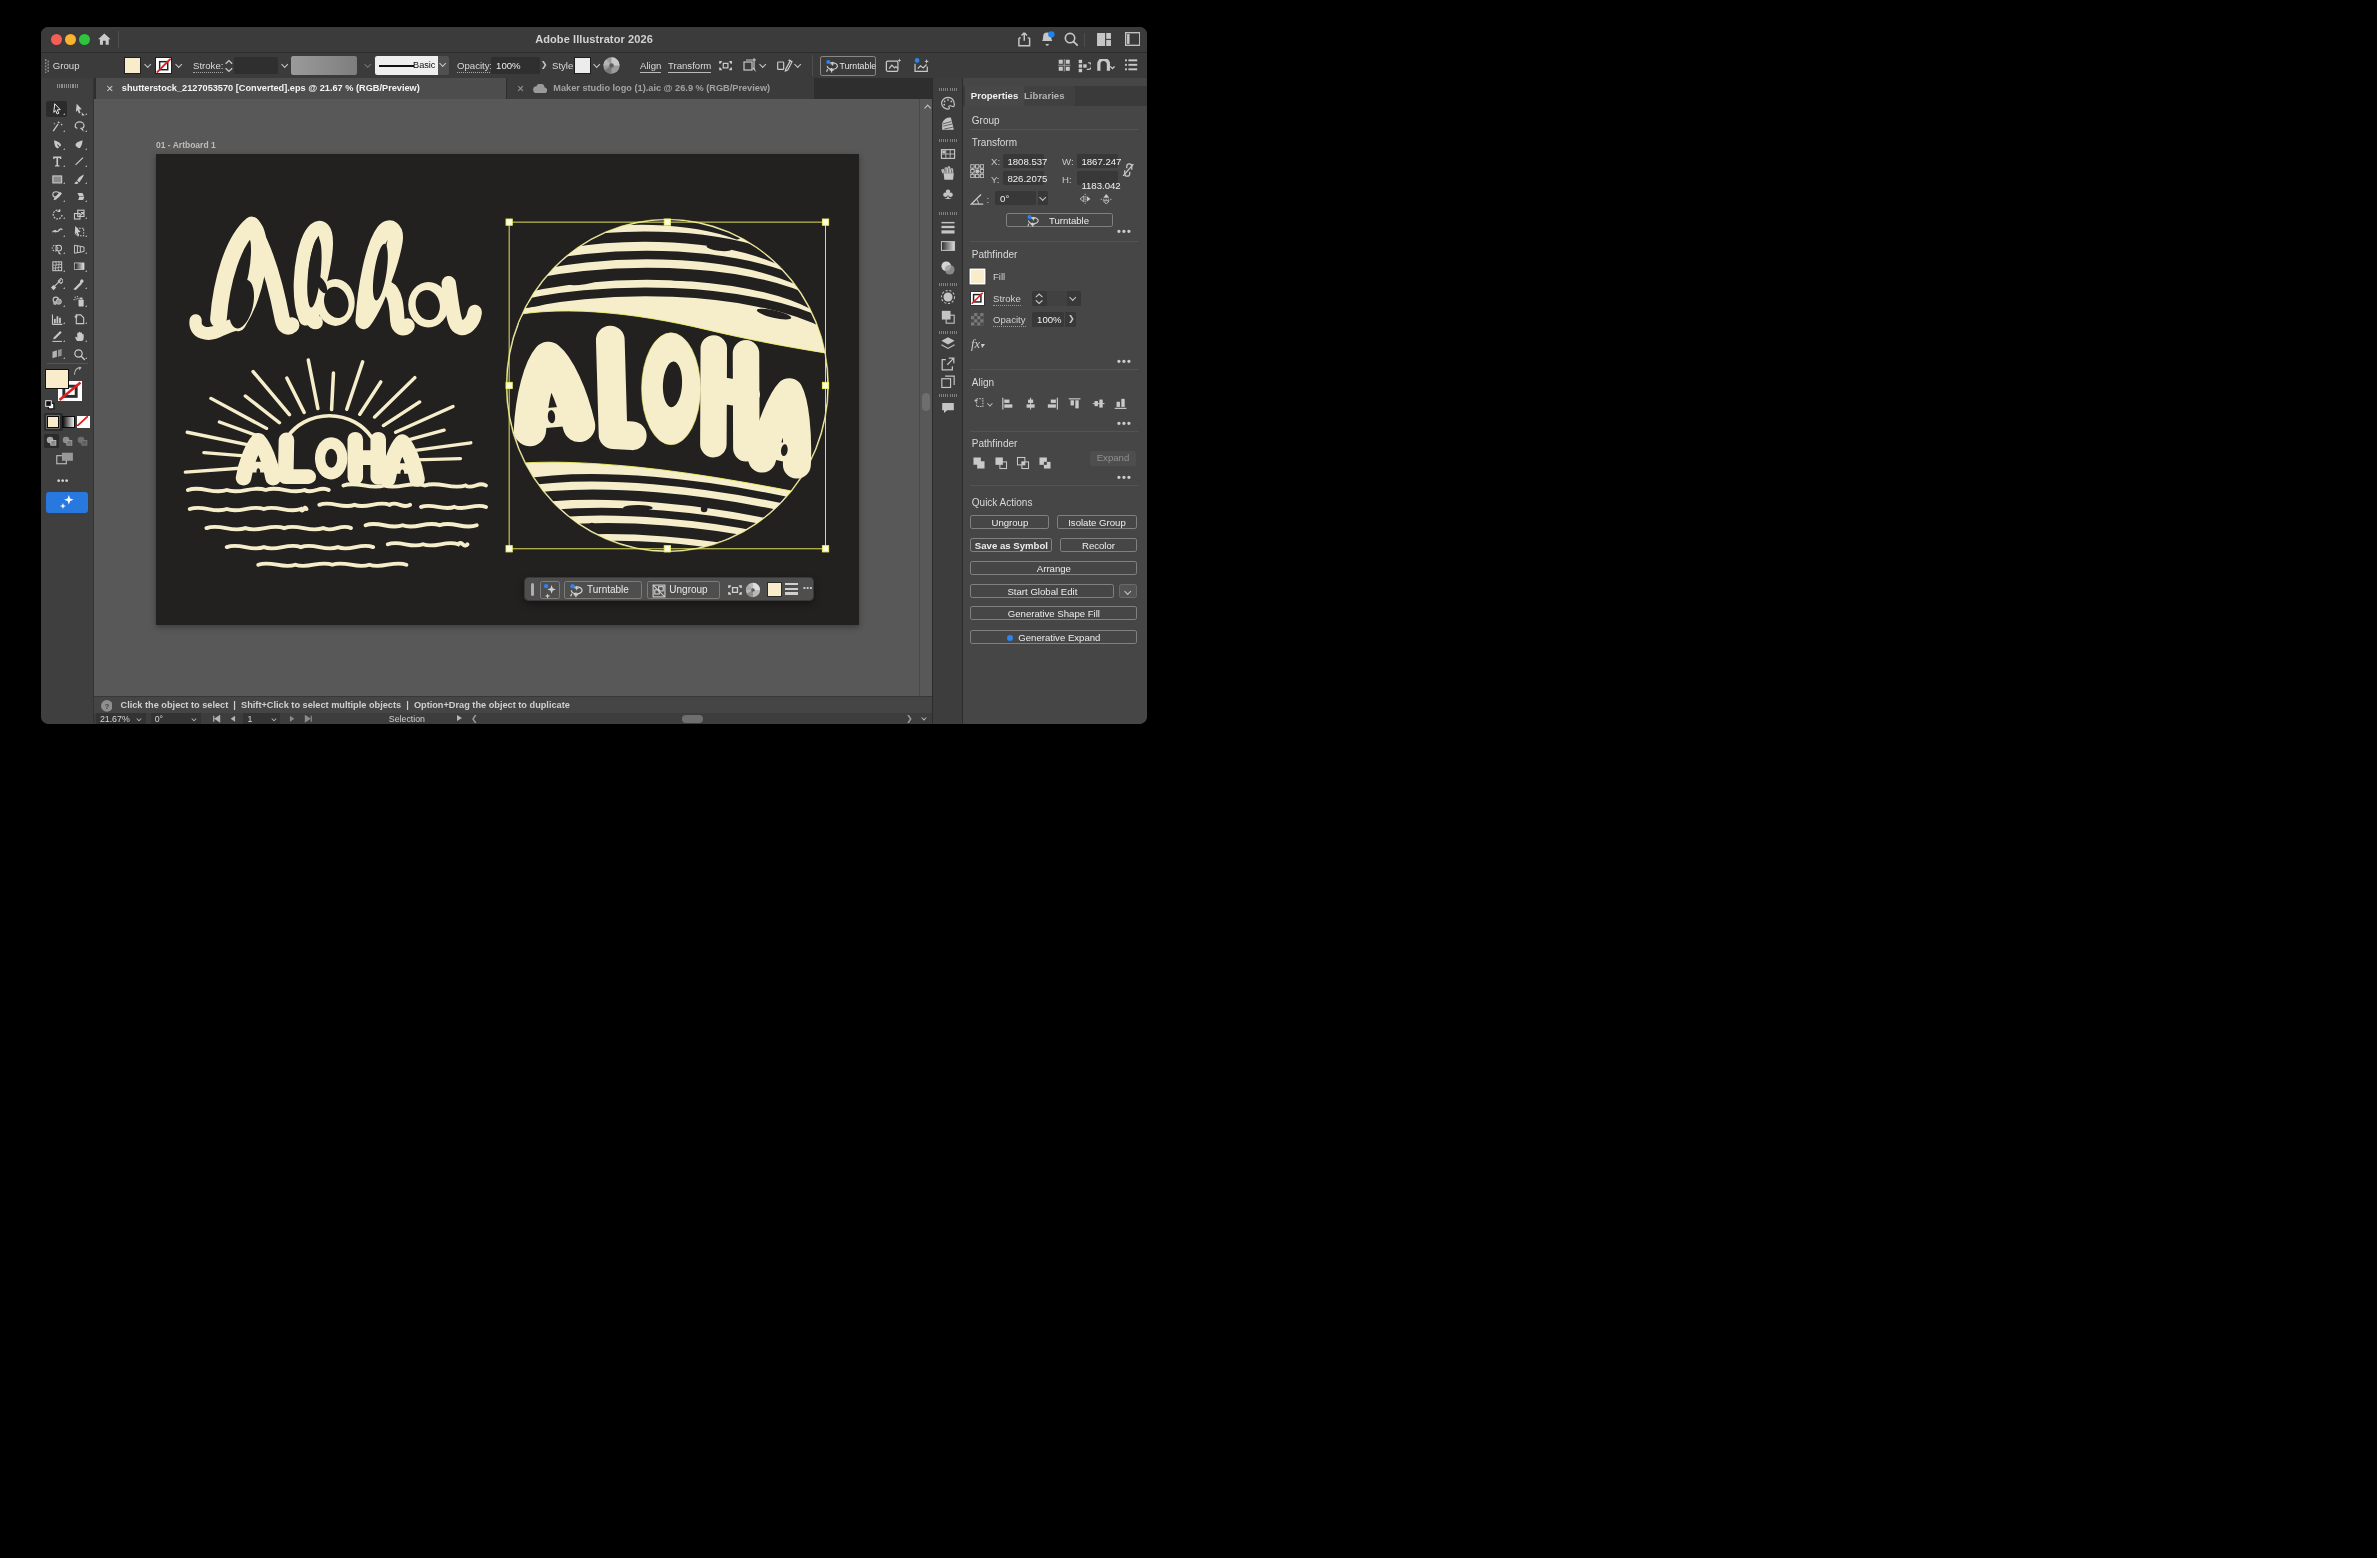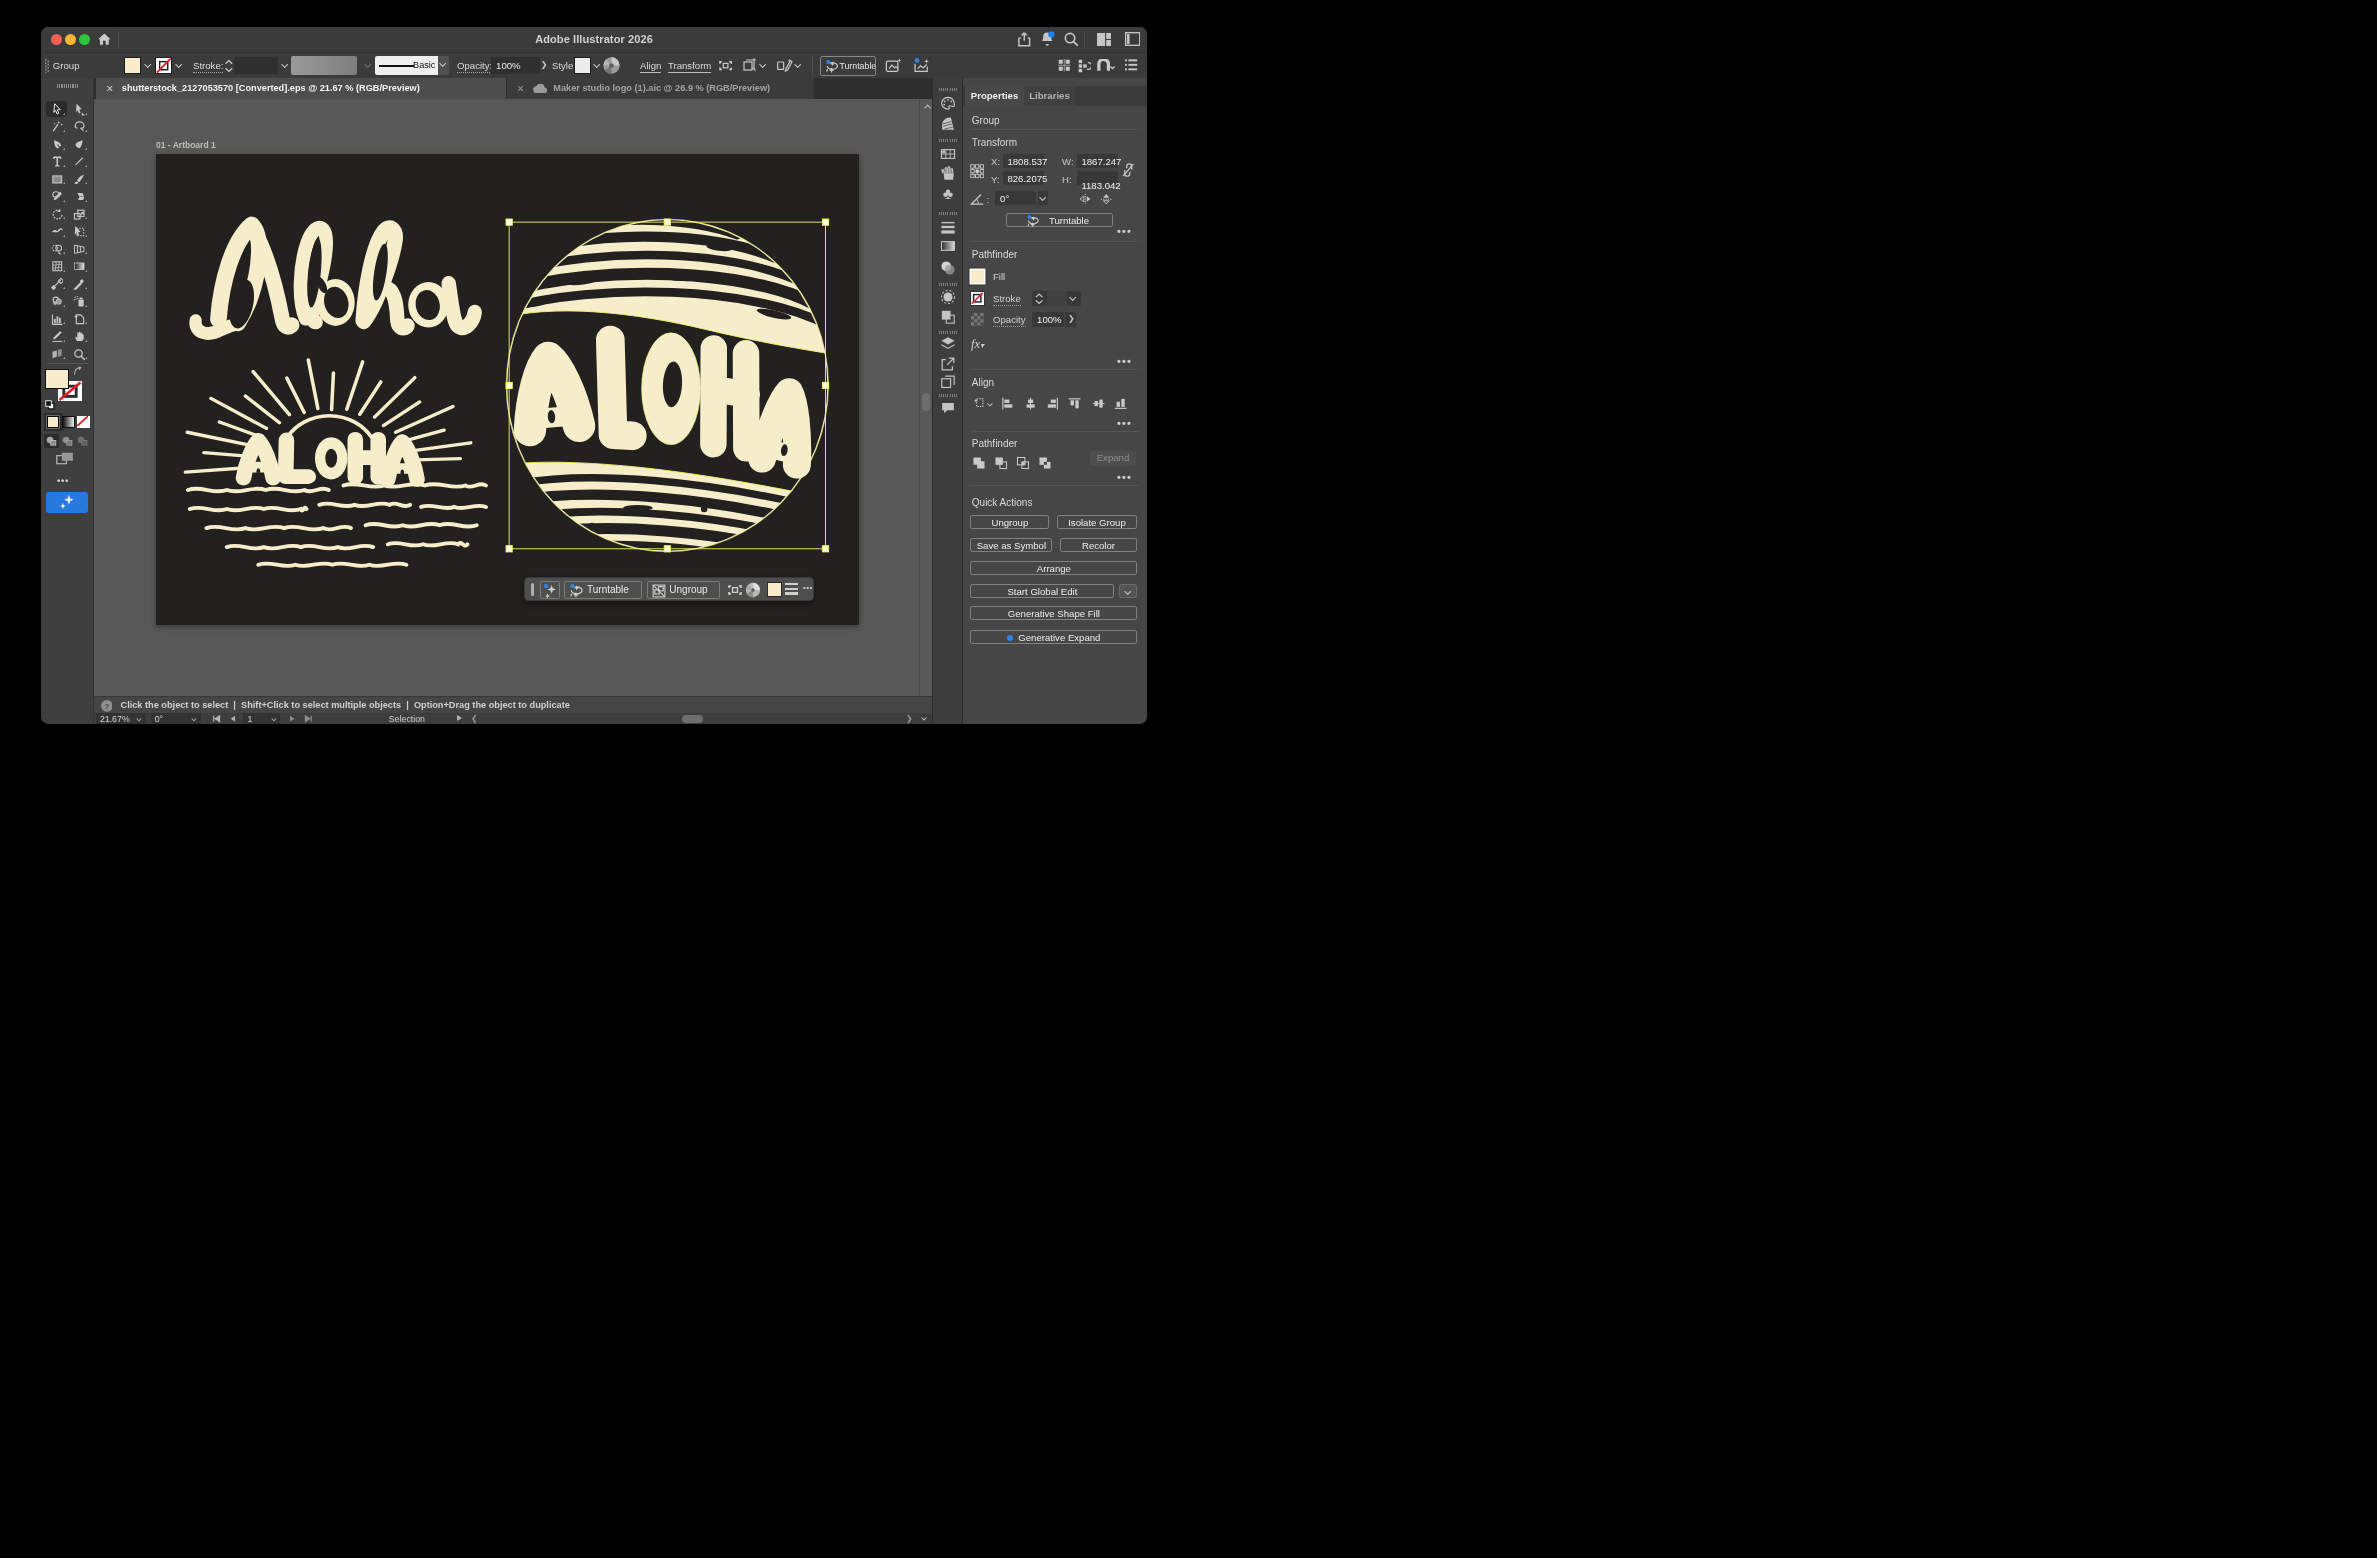--- a/index.html
+++ b/index.html
@@ -885,21 +885,21 @@
       </div>
       <div class="abs" style="left:7.4px;top:322px;">
         <svg width="16" height="16" viewBox="0 0 22 22">
           <path d="M3 4 H19 V14 H10 L5.5 18 V14 H3 Z" fill="#c4c4c4"></path>
         </svg>
       </div>
     </div>
   <div id="props">
       <div class="abs" style="left:0;top:8px;width:184px;height:19.5px;background:#3a3a3a;"></div>
       <div class="abs" style="left:1.5px;top:8px;width:60px;height:19.5px;background:#484848;color:#f0f0f0;font-size:9.6px;font-weight:700;text-align:center;line-height:20px;">Properties</div>
-      <div class="abs" style="left:61px;top:8px;width:51px;height:19.5px;background:#404040;color:#b2b2b2;font-size:9.6px;font-weight:700;text-align:center;line-height:20px;">Libraries</div>
+      <div class="abs" style="left:61px;top:8px;width:51px;height:19.5px;background:#404040;color:#b2b2b2;font-size:9.6px;font-weight:700;line-height:20px;">Libraries</div>
       <div class="hdr" style="left:8.8px;top:37px;">Group</div>
       <div class="sep" style="top:51px;"></div>
       <div class="hdr" style="left:8.8px;top:59px;">Transform</div>
       <div class="abs" style="left:6.6px;top:86px;">
         <svg width="14" height="14" viewBox="0 0 19 19">
           <rect x="1.0" y="1.0" width="4.6" height="4.6" fill="none" stroke="#c9c9c9" stroke-width="1.2"></rect>
           <rect x="7.5" y="1.0" width="4.6" height="4.6" fill="none" stroke="#c9c9c9" stroke-width="1.2"></rect>
           <rect x="14.0" y="1.0" width="4.6" height="4.6" fill="none" stroke="#c9c9c9" stroke-width="1.2"></rect>
           <rect x="1.0" y="7.5" width="4.6" height="4.6" fill="none" stroke="#c9c9c9" stroke-width="1.2"></rect>
           <rect x="7.5" y="7.5" width="4.6" height="4.6" fill="#c9c9c9"></rect>
@@ -1090,21 +1090,21 @@
           <rect x="8" y="8" width="9" height="9" fill="#c9c9c9"></rect>
           <rect x="8" y="8" width="4" height="4" fill="#464646"></rect>
         </svg>
       </div>
       <div class="abs" style="left:127px;top:373px;width:46px;height:14.7px;background:#4e4e4e;border-radius:2.2px;color:#909090;font-size:9.6px;text-align:center;line-height:14.7px;">Expand</div>
       <div class="dots3" style="left:154px;top:393px;">•••</div>
       <div class="sep" style="top:407px;"></div>
       <div class="hdr" style="left:8.8px;top:419px;">Quick Actions</div>
       <div class="pbtn" style="left:7.4px;top:437px;width:79px;"><span style="font-weight:400;">Ungroup</span></div>
       <div class="pbtn" style="left:94px;top:437px;width:80px;"><span style="font-weight:400;">Isolate Group</span></div>
-      <div class="pbtn" style="left:7.4px;top:460px;width:82px;"><span style="font-weight:400;">Save as Symbol</span></div>
+      <div class="pbtn" style="left:7.4px;top:460px;width:82px;"><span style="font-weight:700;">Save as Symbol</span></div>
       <div class="pbtn" style="left:97px;top:460px;width:77px;"><span style="font-weight:400;">Recolor</span></div>
       <div class="pbtn" style="left:7.4px;top:483px;width:167px;"><span style="font-weight:400;">Arrange</span></div>
       <div class="pbtn" style="left:7.4px;top:506px;width:144px;"><span style="font-weight:400;">Start Global Edit</span></div>
       <div class="abs" style="left:156px;top:506px;width:18.4px;height:14.3px;background:#535353;border:0.7px solid #6a6a6a;border-radius:2.2px;">
         <div class="chev" style="left:5.1px;top:3.7px;"></div>
       </div>
       <div class="pbtn" style="left:7.4px;top:528px;width:167px;"><span style="font-weight:400;">Generative Shape Fill</span></div>
       <div class="pbtn" style="left:7.4px;top:552px;width:167px;"><span style="display:inline-block;width:5.9px;height:5.9px;border-radius:50%;background:#2b84f0;margin-right:5.1px;"></span><span style="font-weight:400;">Generative Expand</span></div>
     </div>
   <div id="hintbar">

